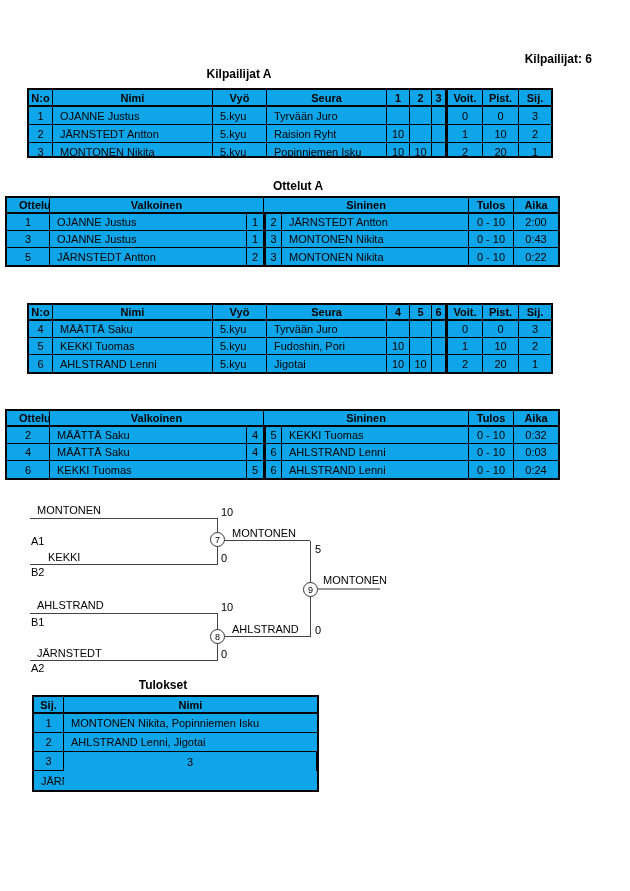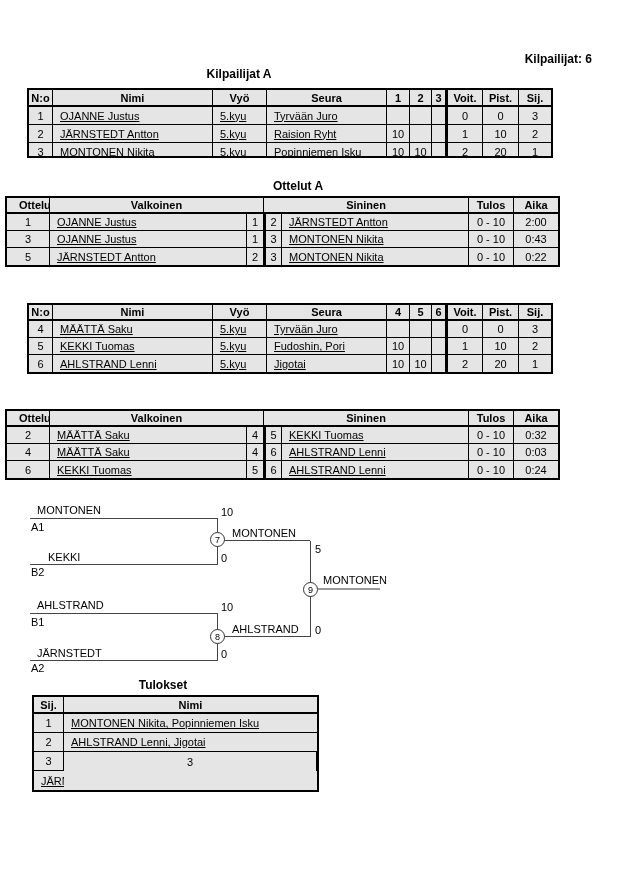--- a/index.html
+++ b/index.html
@@ -4,26 +4,26 @@
 <style>
   html,body{margin:0;padding:0;background:#fff;}
   #canvas{position:relative;width:630px;height:891px;background:#fff;overflow:hidden;
           font-family:"Liberation Sans","DejaVu Sans",sans-serif;color:#000;}
   .abs{position:absolute;}
   .title{top:26px;left:0;width:630px;text-align:center;font-weight:bold;font-size:20px;white-space:pre;}
   .title .t2{margin-left:34px;}
   .meta{top:52px;left:460px;width:132px;text-align:right;font-weight:bold;font-size:12px;}
   .sec{font-weight:bold;font-size:12px;text-align:center;}
 
-  .grid{display:grid;border:2px solid #000;background:#e5e5e5;}
+  .grid{display:grid;border:2px solid #000;background:#0ea5e9;}
   .c{box-sizing:border-box;border-right:1px solid #000;border-bottom:1px solid #000;
      display:flex;align-items:center;justify-content:center;
      font-size:11px;white-space:nowrap;overflow:hidden;}
   .h{font-weight:bold;border-bottom-width:2px;}
-  .al{justify-content:flex-start;padding-left:7px;text-decoration:underline;}
+  .al{justify-content:flex-start;padding-left:7px;}
   .alh{justify-content:flex-start;padding-left:12px;text-align:right;}
   .dv{border-left:2px solid #000;}
   .lc{border-right:none;}
   .lr{border-bottom:none;}
   .clip{align-items:flex-start;padding-top:3px;}
 
   .pool{grid-template-columns:24px 160px 54px 120px 23px 22px 14px 37px 36px 32px;}
   .match{grid-template-columns:43px 197px 17px 18px 187px 45px 44px;}
   .res{grid-template-columns:30px 253px;}
   .sp2{grid-column:span 2;}
@@ -197,21 +197,21 @@
     <div class="c lr">5</div>
     <div class="c dv lr">6</div>
     <div class="c al lr">AHLSTRAND Lenni</div>
     <div class="c lr">0 - 10</div>
     <div class="c lc lr">0:24</div>
   </div>
 
   <div>
     <div class="bt" style="left:37px;top:504px">MONTONEN</div>
     <div class="bl" style="left:30px;top:518px;width:188px"></div>
-    <div class="bt" style="left:31px;top:521px">A1</div>
+    <div class="bt" style="left:31px;top:535px">A1</div>
     <div class="bt" style="left:48px;top:551px">KEKKI</div>
     <div class="bl" style="left:30px;top:564px;width:188px"></div>
     <div class="bt" style="left:31px;top:566px">B2</div>
     <div class="bv" style="left:217px;top:518px;height:47px"></div>
     <div class="bs" style="left:221px;top:506px">10</div>
     <div class="bs" style="left:221px;top:552px">0</div>
     <div class="bl" style="left:224px;top:540px;width:86px"></div>
     <div class="bc" style="left:210px;top:532px">7</div>
     <div class="bt" style="left:232px;top:527px">MONTONEN</div>
     <div class="bs" style="left:315px;top:543px">5</div>

